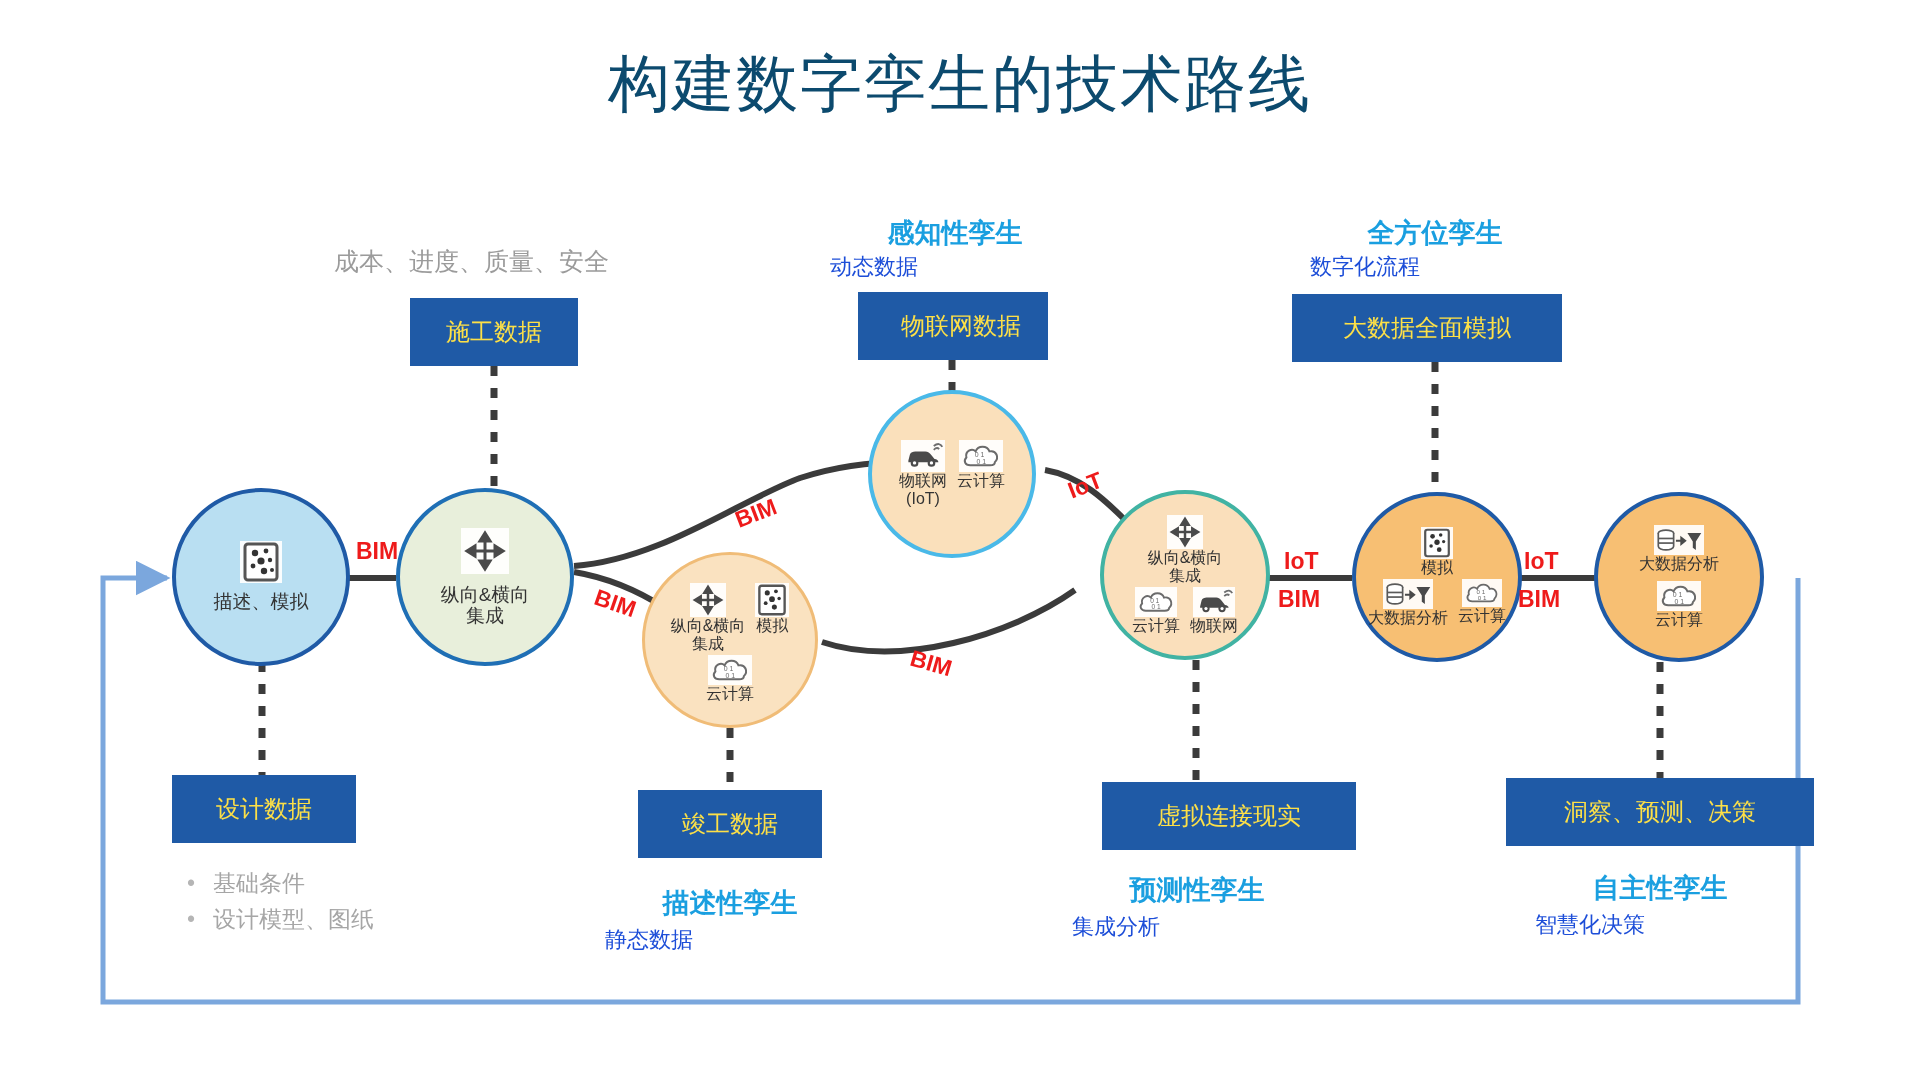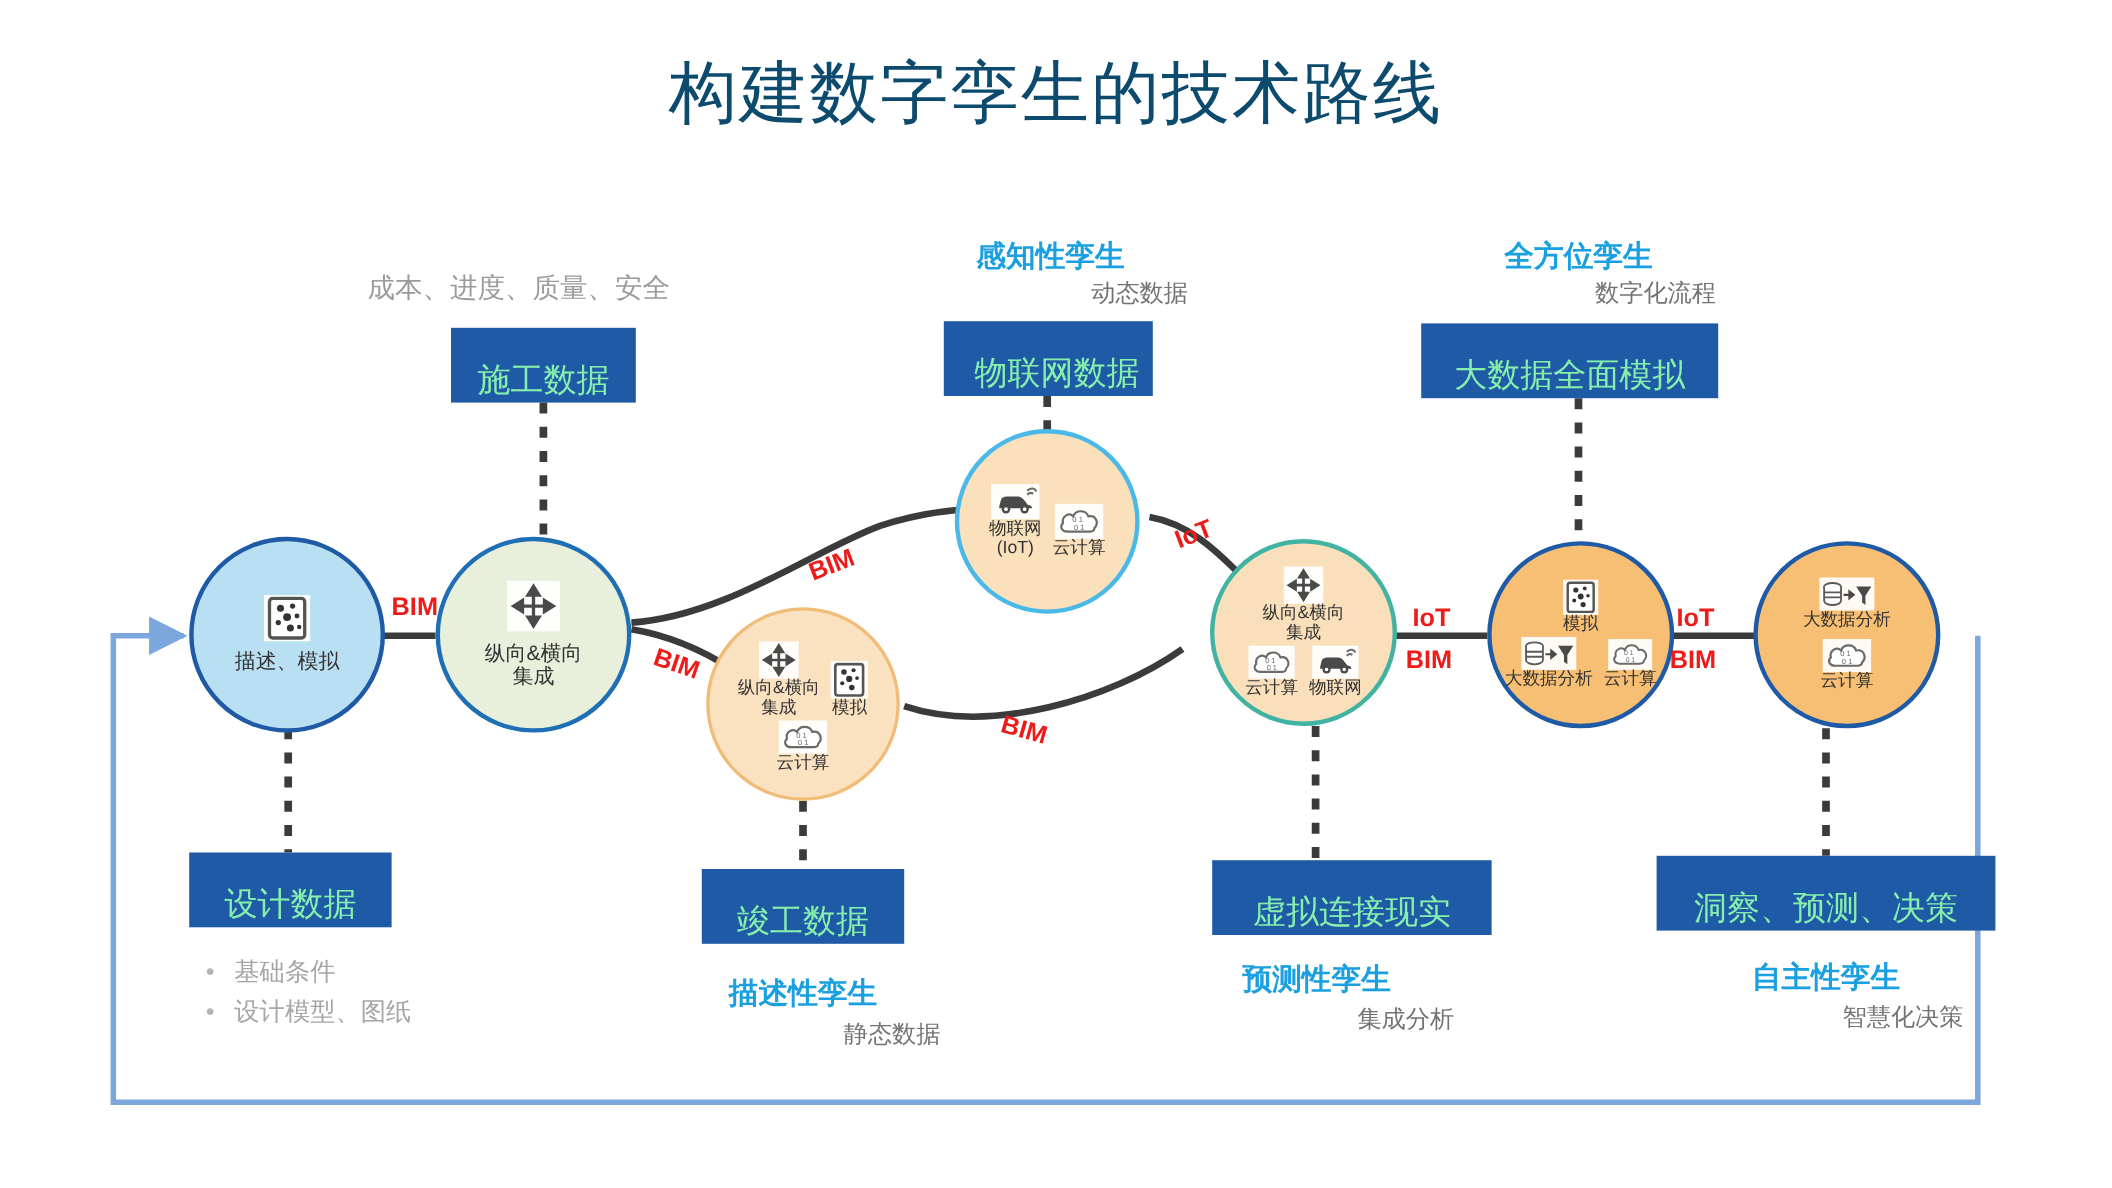--- a/index.html
+++ b/index.html
@@ -7,33 +7,33 @@
        font-family:"Liberation Sans","DejaVu Sans",sans-serif;}
 
   #page-title{
     position:absolute;left:0;top:42px;width:1920px;text-align:center;
     font-size:62px;font-weight:normal;color:#0c4a6e;letter-spacing:2px;
     white-space:nowrap;
   }
 
   
   .box{
-    position:absolute;background:#1f5aa6;color:#86efac;
-    display:flex;align-items:flex-end;justify-content:center;
-    font-size:30px;font-weight:normal;white-space:nowrap;
+    position:absolute;background:#1f5aa6;color:#fde047;
+    display:flex;align-items:center;justify-content:center;
+    font-size:24px;font-weight:normal;white-space:nowrap;
     box-sizing:border-box;
   }
 
   
   .cap-main{
     position:absolute;text-align:center;color:#1a9fe0;
     font-size:27px;font-weight:bold;white-space:nowrap;
   }
   .cap-sub{
-    position:absolute;text-align:right;color:#737373;
+    position:absolute;text-align:left;color:#1d4ed8;
     font-size:22px;white-space:nowrap;
   }
   .cap-gray{
     position:absolute;text-align:left;color:#9b9b9b;
     font-size:25px;white-space:nowrap;
   }
 
   
   .bullets{position:absolute;color:#a6a6a6;font-size:23px;line-height:1.55;}
   .bullets div{white-space:nowrap;}
@@ -41,21 +41,21 @@
 
   
   .circle{
     position:absolute;border-radius:50%;box-sizing:border-box;
     display:flex;flex-direction:column;align-items:center;justify-content:center;
   }
   .c-label{font-size:19px;color:#333;text-align:center;line-height:1.12;white-space:nowrap;}
   .c-label.sm{font-size:16px;}
   .icon-cell{display:flex;flex-direction:column;align-items:center;}
   .icon-box{background:rgba(255,255,255,.92);padding:1px 2px;display:block;line-height:0;}
-  .row{display:flex;align-items:flex-end;justify-content:center;gap:10px;}
+  .row{display:flex;align-items:flex-start;justify-content:center;gap:10px;}
 
   
   .tag{
     position:absolute;color:#ee1b1b;font-weight:bold;font-size:23px;
     white-space:nowrap;
   }
   .tag.rot1{transform:rotate(-21deg);}
   .tag.rot2{transform:rotate(19deg);}
   .tag.rot3{transform:rotate(16deg);}
 

